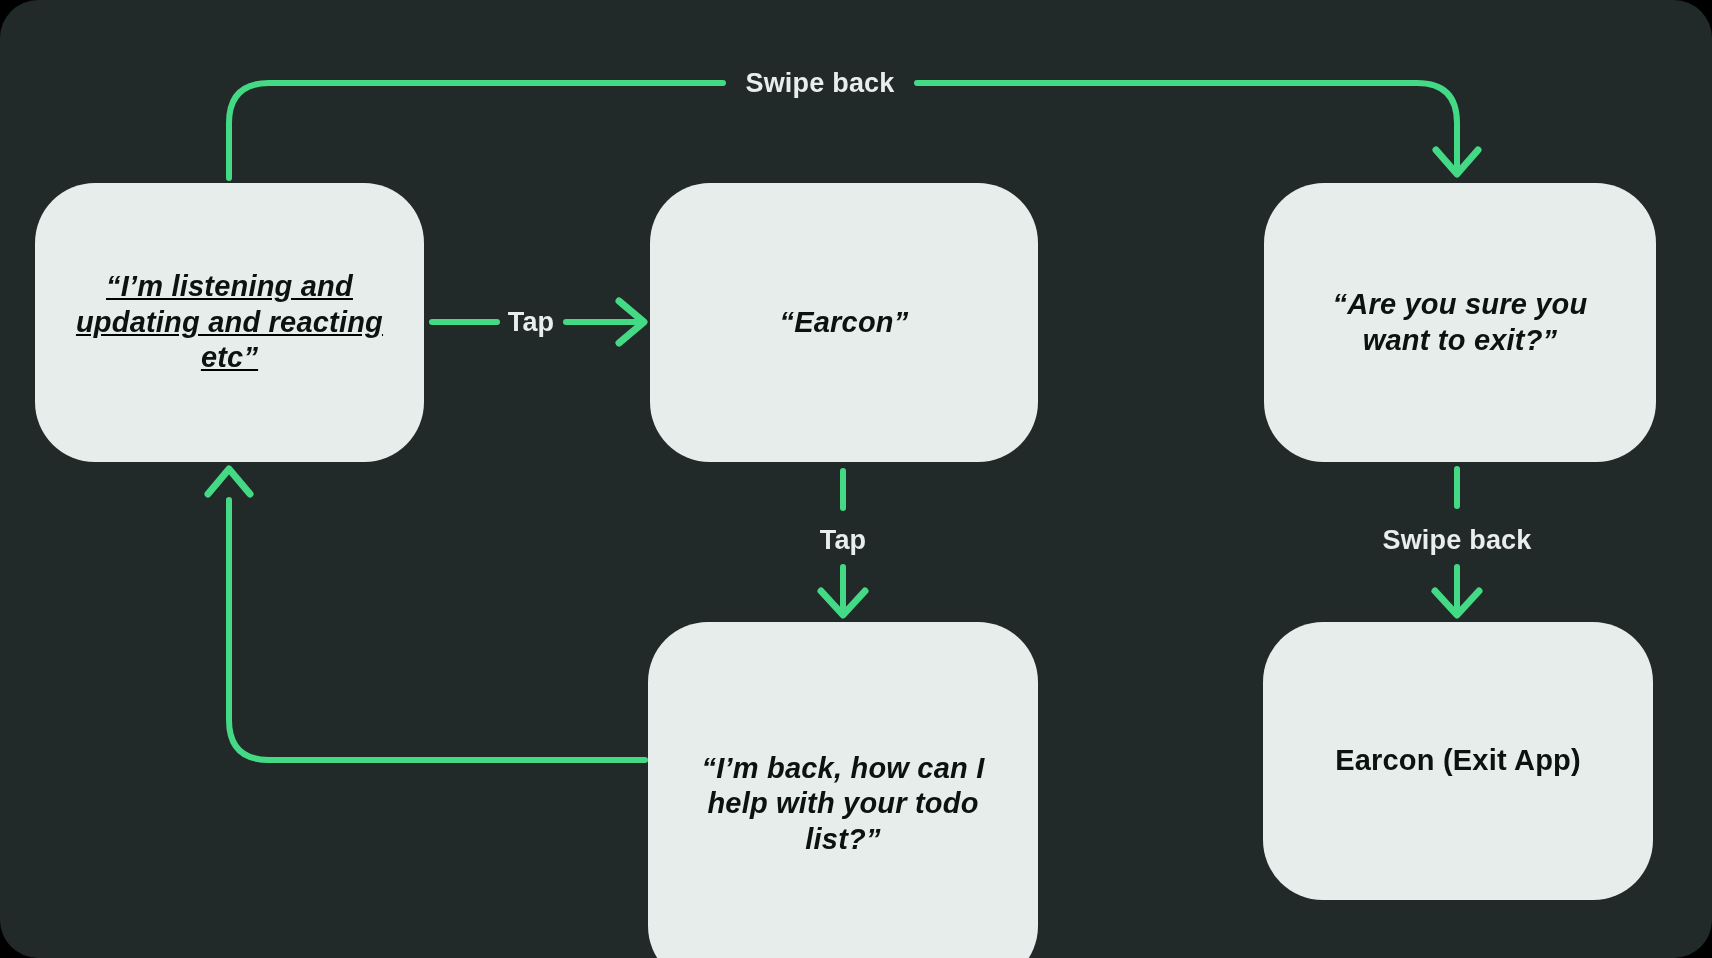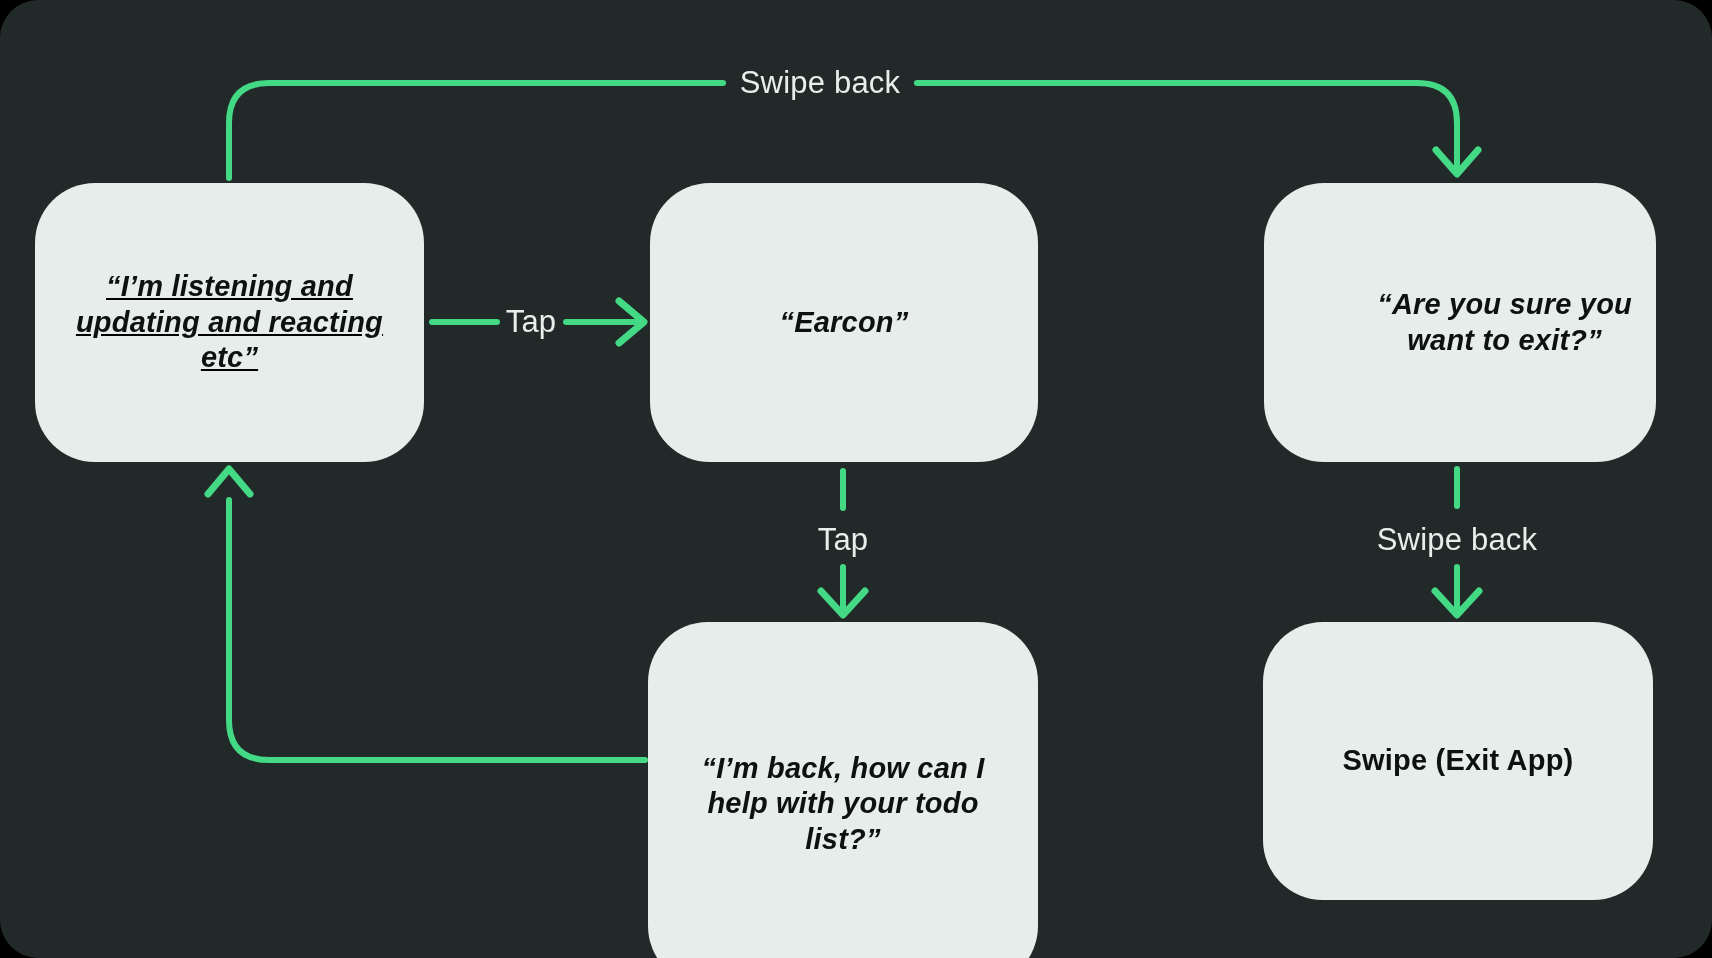--- a/index.html
+++ b/index.html
@@ -21,27 +21,27 @@
     position:absolute;display:flex;align-items:center;justify-content:center;
     background:var(--node-fill);border-radius:60px;text-align:center;
   }
   .node-text{
     color:var(--node-text);font-weight:700;font-style:italic;font-size:29px;
     line-height:1.22;white-space:pre-line;letter-spacing:.2px;padding:0 24px;
   }
   .node-text.plain{font-style:normal;}
   .edge-label{
     position:absolute;transform:translate(-50%,-50%);
-    color:var(--label-text);font-weight:400;font-size:31px;letter-spacing:.2px;
+    color:var(--label-text);font-weight:700;font-size:27px;letter-spacing:.2px;
     white-space:nowrap;
   }
   
   #node-listening   {left:35px;  top:183px; width:389px; height:279px;text-decoration:underline;}
   #node-paused      {left:650px; top:183px; width:388px; height:279px;}
-  #node-exit-confirm{left:1264px;top:183px; width:392px; height:279px;justify-content:flex-end;}
+  #node-exit-confirm{left:1264px;top:183px; width:392px; height:279px;}
   #node-back-todo   {left:648px; top:622px; width:390px; height:364px;}
   #node-earcon      {left:1263px;top:622px; width:390px; height:278px;}
 </style>
 </head>
 <body>
 
 <div class="stage">
   <div class="panel"></div>
 
   <svg class="connectors" viewBox="0 0 1712 958">
@@ -87,20 +87,20 @@
   <div class="node" id="node-exit-confirm">
     <span class="node-text">“Are you sure you
 want to exit?”</span>
   </div>
   <div class="node" id="node-back-todo">
     <span class="node-text">“I’m back, how can I
 help with your todo
 list?”</span>
   </div>
   <div class="node" id="node-earcon">
-    <span class="node-text plain">Swipe (Exit App)</span>
+    <span class="node-text plain">Earcon (Exit App)</span>
   </div>
 
   <div class="edge-label" style="left:820px;top:83px;">Swipe back</div>
   <div class="edge-label" style="left:531px;top:322px;">Tap</div>
   <div class="edge-label" style="left:843px;top:540px;">Tap</div>
   <div class="edge-label" style="left:1457px;top:540px;">Swipe back</div>
 </div>
 
 </body></html>

